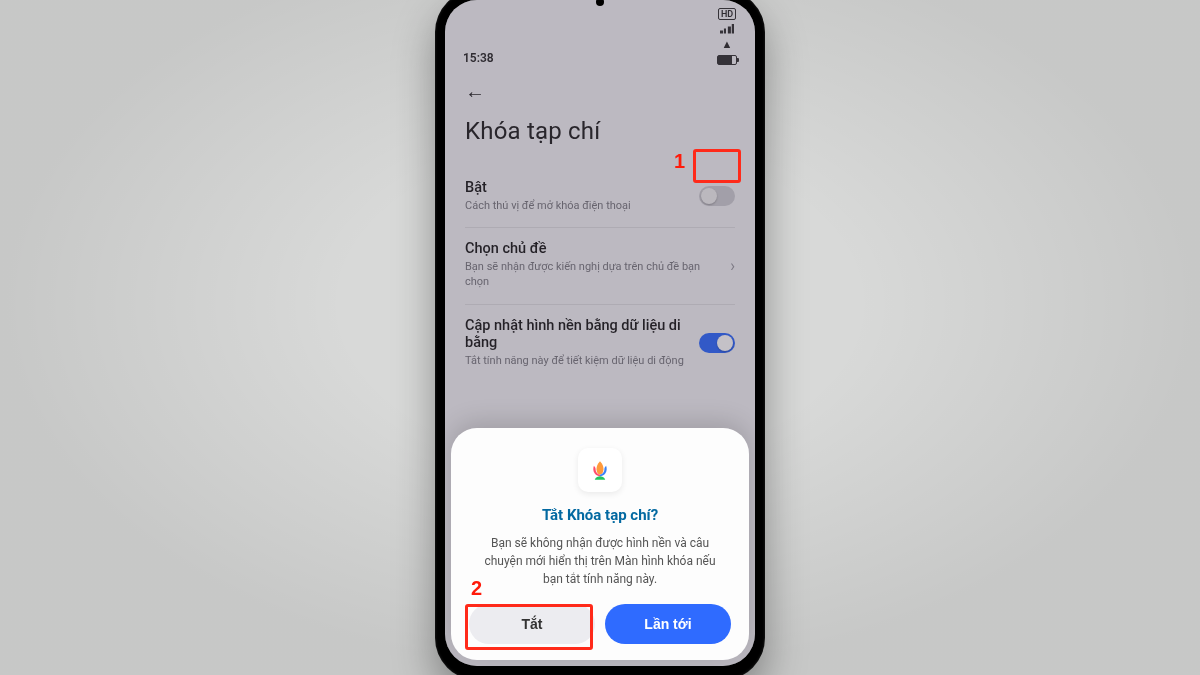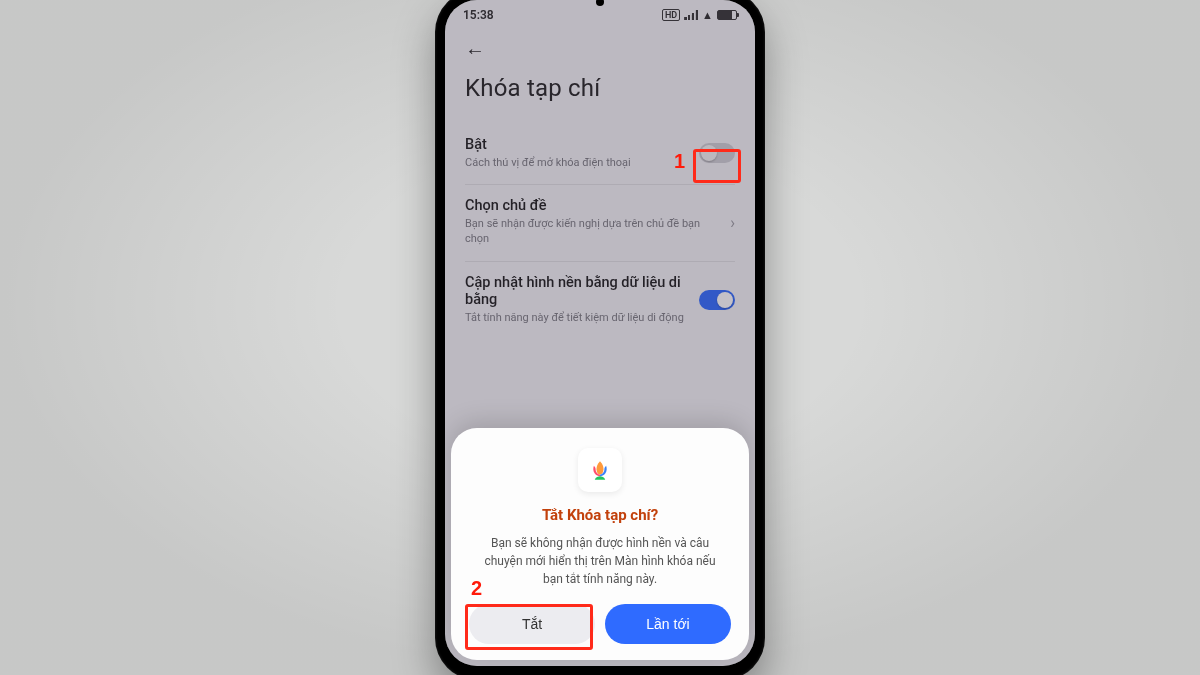--- a/index.html
+++ b/index.html
@@ -50,21 +50,21 @@
     position: absolute;
     top: 8px; left: 50%; transform: translateX(-50%);
     width: 8px; height: 8px; background: #000; border-radius: 50%;
     z-index: 20;
   }
   .statusbar {
     display: flex; justify-content: space-between; align-items: flex-end;
     padding: 8px 18px 0 18px;
     font-size: 12px; font-weight: 600; color: #2a2a2a;
   }
-  .status-right { display: flex; gap: 4px; align-items: center; }
+  .status-right { display: flex; gap: 4px; align-items: center; flex-direction: column; }
   .sig { width: 14px; height: 10px; display: inline-block; background:
     linear-gradient(to right,#333 20%,transparent 20% 25%,#333 25% 45%,transparent 45% 50%,#333 50% 70%,transparent 70% 75%,#333 75% 100%);
     clip-path: polygon(0 100%,0 70%,22% 70%,22% 100%,28% 100%,28% 50%,50% 50%,50% 100%,56% 100%,56% 30%,78% 30%,78% 100%,84% 100%,84% 0,100% 0,100% 100%);
   }
   .wifi { font-size: 11px; }
   .batt { width: 20px; height: 10px; border:1px solid #333; border-radius:2px; position:relative;}
   .batt::after{content:"";position:absolute;right:-3px;top:2px;width:2px;height:4px;background:#333;border-radius:0 1px 1px 0;}
   .batt i{display:block;width:80%;height:100%;background:#333;}
   .page {
     padding: 8px 20px 0 20px;
@@ -113,25 +113,25 @@
     padding: 20px 18px 16px 18px;
     z-index: 10;
     box-shadow: 0 -6px 24px rgba(0,0,0,.15);
   }
   .sheet-icon {
     width:44px;height:44px;border-radius:10px;background:#fff;margin:0 auto 14px auto;
     display:flex;align-items:center;justify-content:center;
     box-shadow:0 2px 6px rgba(0,0,0,0.08);
   }
   .sheet-icon svg{width:28px;height:28px;}
-  .sheet-title{ text-align:center; font-size:15px; font-weight:700; color:#c2410c; margin-bottom:10px;}
+  .sheet-title{ text-align:center; font-size:15px; font-weight:700; color:#0369a1; margin-bottom:10px;}
   .sheet-body{ text-align:center; font-size:12px; color:#555; line-height:1.5; padding: 0 6px 16px 6px;}
   .sheet-actions{ display:flex; gap:10px; }
   .btn {
-    flex:1; height:40px; border-radius:22px; border:none; font-size:14px; font-weight:400;
+    flex:1; height:40px; border-radius:22px; border:none; font-size:14px; font-weight:700;
     display:flex;align-items:center;justify-content:center; cursor:pointer;
   }
   .btn-secondary{ background:#ececf0; color:#333; }
   .btn-primary{ background:#2f6bff; color:#fff;text-align:right; }
 </style>
 </head>
 <body>
 
 <div class="desk-shadow"></div>
 

